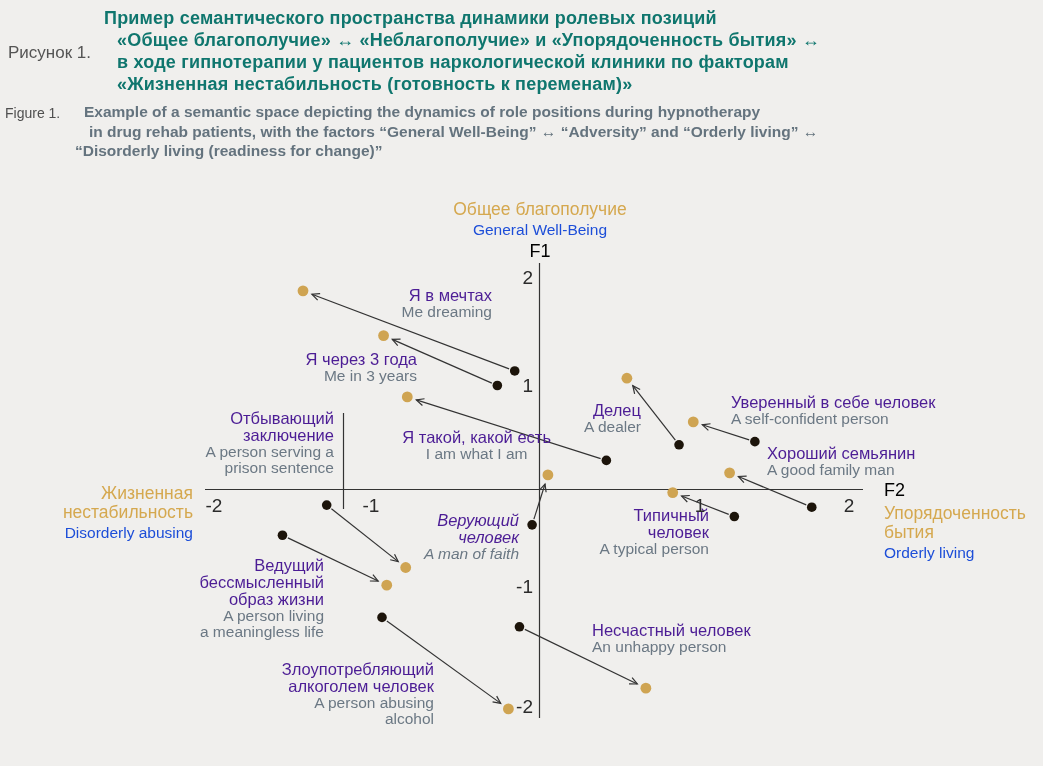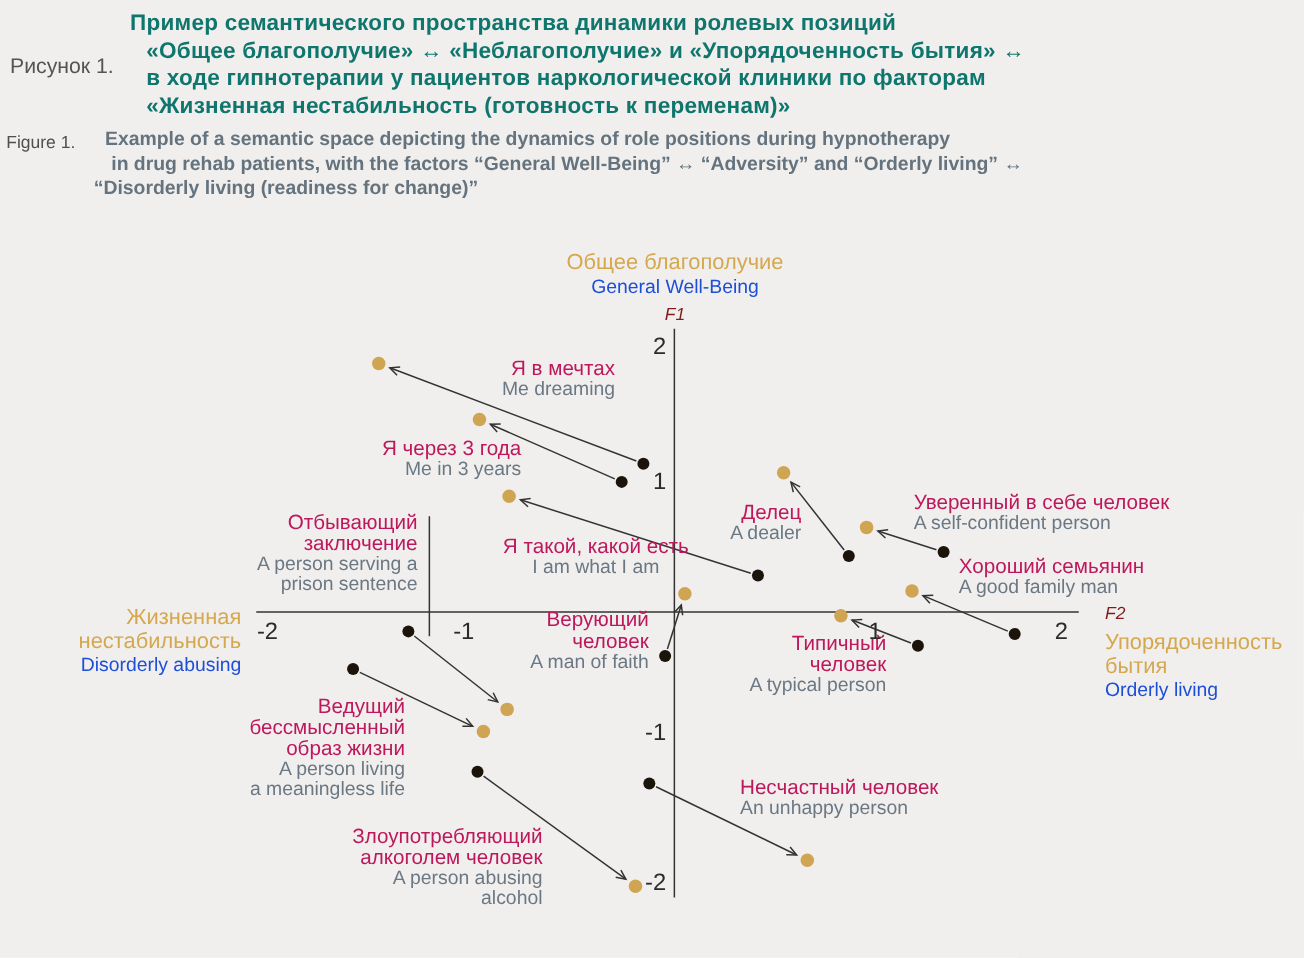--- a/index.html
+++ b/index.html
@@ -14,31 +14,31 @@
   .title-ru div.ind{margin-left:13px;}
   .fig-label-en{position:absolute;left:5px;top:105px;font-size:14px;color:#4f4f4f;}
   .caption-en{position:absolute;left:84px;top:102px;}
   .caption-en div{font-weight:bold;color:#64737e;font-size:15.5px;line-height:19.5px;white-space:nowrap;}
   .caption-en div.l2{margin-left:5px;}
   .caption-en div.l3{margin-left:-9px;}
   
   #chart-svg{position:absolute;left:0;top:0;}
   #label-layer{position:absolute;left:0;top:0;width:1043px;height:766px;pointer-events:none;}
   .plot-label{position:absolute;white-space:pre-line;}
-  .plot-label .lru{font-size:16.5px;line-height:17px;color:#be185d;}
+  .plot-label .lru{font-size:16.5px;line-height:17px;color:#4c1d95;}
   .plot-label .len{font-size:15.5px;line-height:16px;color:#6b7884;}
   .align-right{text-align:right;}
   .align-left{text-align:left;}
   .tick-x{position:absolute;width:50px;text-align:center;font-size:19px;color:#2b2b2b;top:495px;}
   .tick-y{position:absolute;width:60px;text-align:right;font-size:19px;color:#2b2b2b;}
   
   .axis-block{position:absolute;}
   .axis-gold{color:#d5a84f;font-size:17.5px;line-height:19px;}
   .axis-en{color:#1d4ed8;font-size:15.5px;line-height:17px;margin-top:2px;}
-  .axis-fid{color:#7f1d1d;font-size:14px;line-height:19px;margin-top:4px;font-style:italic;}
+  .axis-fid{color:#000000;font-size:18px;line-height:19px;margin-top:4px;}
   #axis-top{left:390px;top:200px;width:300px;text-align:center;}
   #axis-bottom{left:390px;top:727px;width:300px;text-align:center;}
   #axis-right{left:884px;top:481px;width:166px;text-align:left;}
   #axis-right .axis-fid{margin-top:0;margin-bottom:4px;}
   #axis-left{left:53px;top:484px;width:140px;text-align:right;}
 </style>
 </head>
 <body>
 
 <div class="page">
@@ -121,21 +121,21 @@
 
   <div id="label-layer">
       <div class="plot-label align-right" style="right: 551px; top: 287px;"><div class="lru">Я в мечтах</div><div class="len">Me dreaming</div></div>
       <div class="plot-label align-right" style="right: 626px; top: 351px;"><div class="lru">Я через 3 года</div><div class="len">Me in 3 years</div></div>
       <div class="plot-label align-right" style="right: 492px; top: 429px; text-align: center;"><div class="lru">Я такой, какой есть</div><div class="len">I am what I am</div></div>
       <div class="plot-label align-right" style="right: 402px; top: 402px;"><div class="lru">Делец</div><div class="len">A dealer</div></div>
       <div class="plot-label align-left" style="left: 767px; top: 445px;"><div class="lru">Хороший семьянин</div><div class="len">A good family man</div></div>
       <div class="plot-label align-left" style="left: 731px; top: 394px;"><div class="lru">Уверенный в себе человек</div><div class="len">A self-confident person</div></div>
       <div class="plot-label align-right" style="right: 334px; top: 507px;"><div class="lru">Типичный
 человек</div><div class="len">A typical person</div></div>
-      <div class="plot-label align-right" style="right: 524px; top: 488px;"><div class="lru">Верующий
+      <div class="plot-label align-right" style="right: 524px; top: 512px; font-style: italic;"><div class="lru">Верующий
 человек</div><div class="len">A man of faith</div></div>
       <div class="plot-label align-right" style="right: 719px; top: 557px;"><div class="lru">Ведущий
 бессмысленный
 образ жизни</div><div class="len">A person living
 a meaningless life</div></div>
       <div class="plot-label align-right" style="right: 709px; top: 410px;"><div class="lru">Отбывающий
 заключение</div><div class="len">A person serving a
 prison sentence</div></div>
       <div class="plot-label align-right" style="right: 609px; top: 661px;"><div class="lru">Злоупотребляющий
 алкоголем человек</div><div class="len">A person abusing

